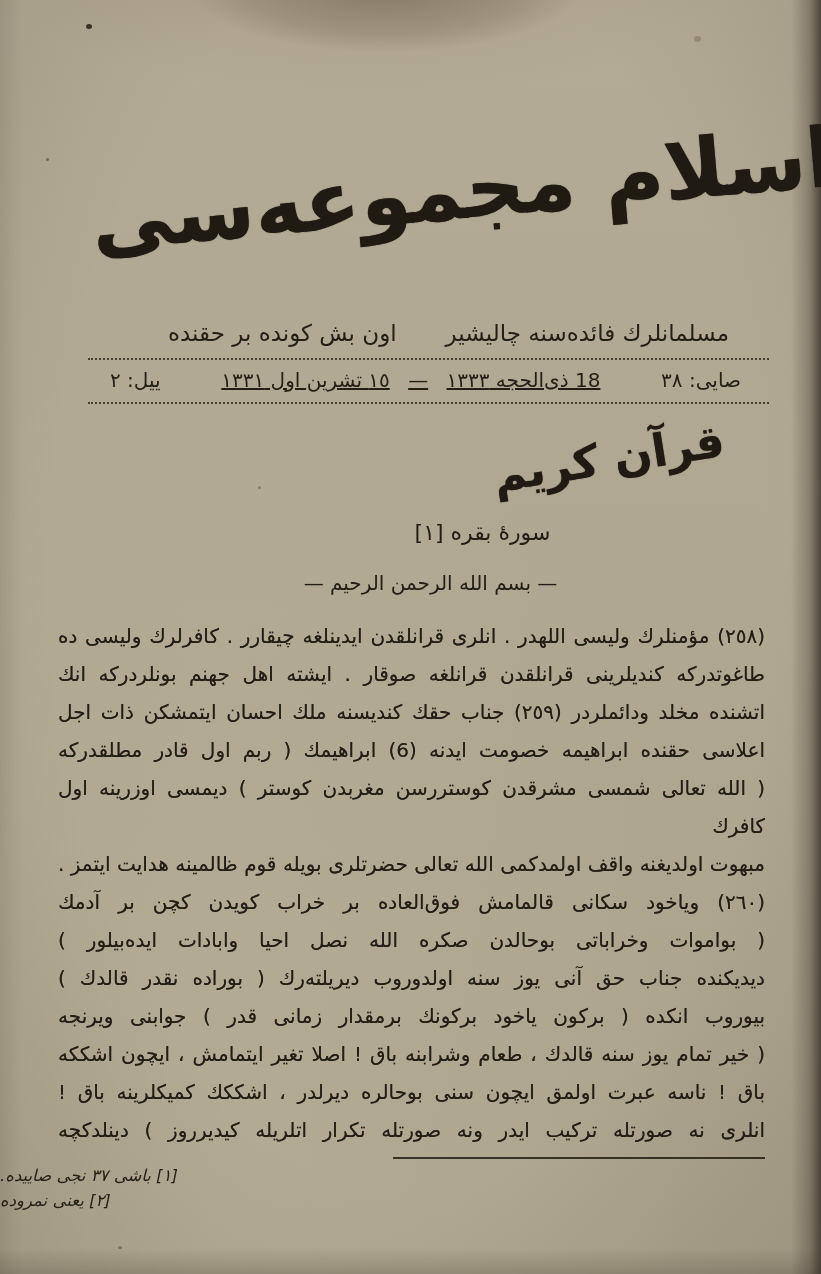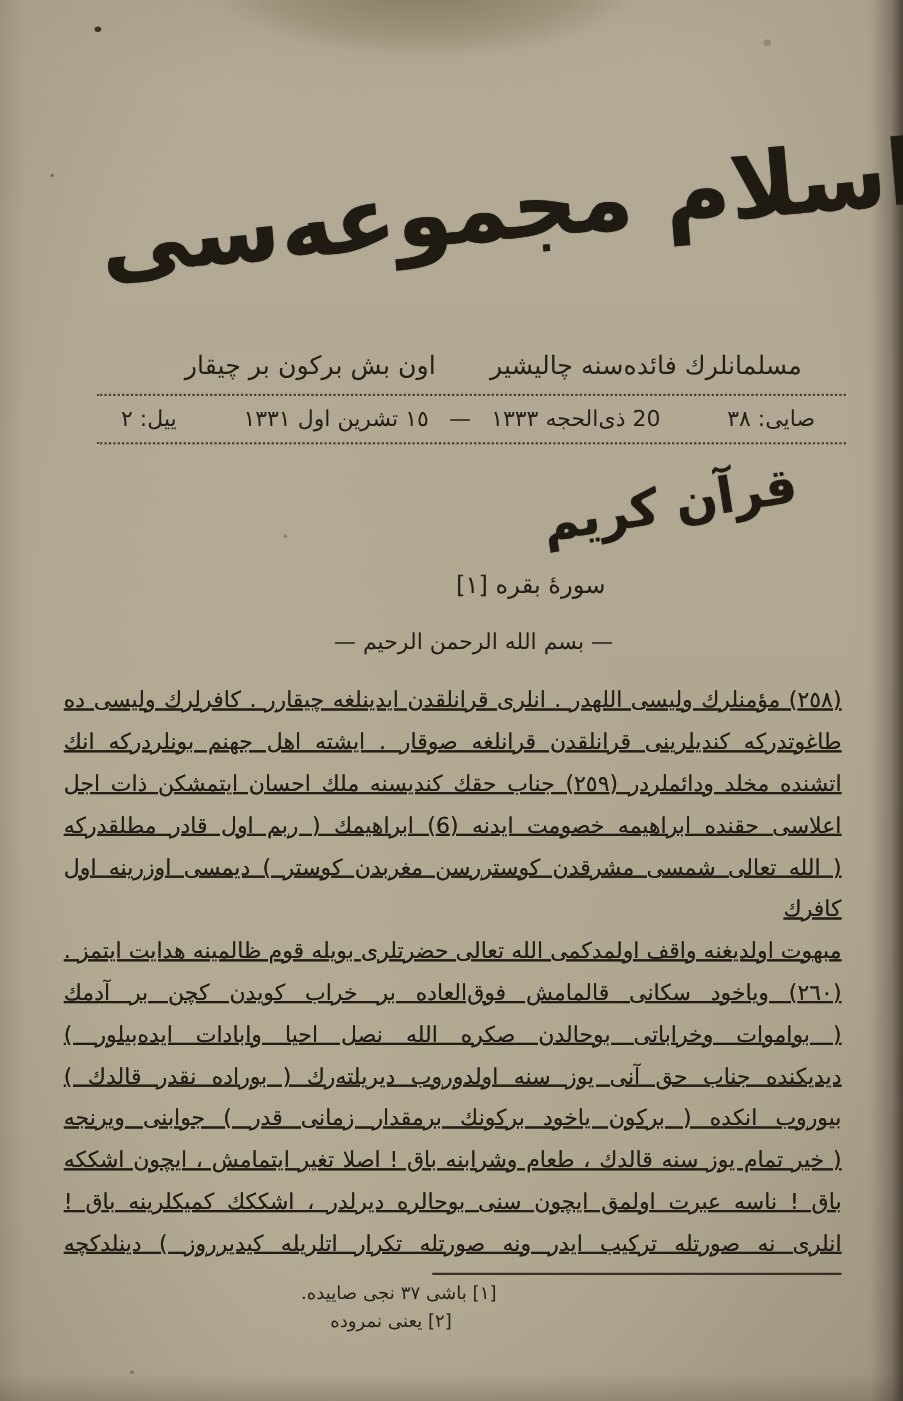--- a/index.html
+++ b/index.html
@@ -49,21 +49,21 @@
   }
   .issue-box{
     margin:12px 52px 0 88px;
     border-top:2px dotted rgba(42,35,24,0.8);
     border-bottom:2px dotted rgba(42,35,24,0.8);
     padding:8px 28px 10px 22px;
     display:flex;justify-content:space-between;align-items:baseline;
     font-size:20px;
     color:#241f16;
   }
-  .issue-box .dates span{padding:0 6px;}
+  .issue-box .dates span{padding:0 6px;text-decoration:underline;}
   .quran-heading{
     margin-top:28px;
     text-align:right;
     padding-left:0;
     padding-right:96px;
     font-size:45px;font-weight:bold;
     color:#1f1a12;
     height:84px;
     text-shadow:0 0 1px rgba(31,26,18,0.7);
   }
@@ -78,66 +78,65 @@
     margin-top:26px;
     text-align:center;
     position:relative;right:-20px;
     font-size:20px;
   }
   .body-text{
     margin:22px 56px 0 58px;
     font-size:20px;
     color:#221d15;
     text-shadow:0 0 0.6px rgba(34,29,21,0.65);
-    text-decoration:underline;
   }
   .body-text p{
     margin:0;
     line-height:38px;
     text-align:justify;
     text-align-last:justify;
     white-space:normal;
   }
   .fn-rule{
     margin:8px 56px 0 0;
     margin-left:auto;
     width:372px;
     border-top:2px solid rgba(34,29,20,0.85);
   }
   .footnotes{
     padding:4px 96px 0 0;
     font-size:16.5px;
     color:#241f16;
   }
-  .footnotes p{margin:0;line-height:25px;text-align:center;}
+  .footnotes p{margin:0;line-height:25px;text-align:left;font-style:italic;}
   .footnotes p + p{padding-right:14px;}
 </style>
 </head>
 <body>
 
 <div class="page">
 
   <div class="speck speck1"></div>
   <div class="speck speck2"></div>
   <div class="speck speck3"></div>
   <div class="speck speck4"></div>
   <div class="speck speck5"></div>
 
   <header>
     <h1 class="title">اسلام مجموعه‌سی</h1>
 
     <div class="taglines">
       <span>مسلمانلرك فائده‌سنه چالیشیر</span>
-      <span>اون بش بركون بر چیقار</span>
+      <span>اون بش كونده بر حقنده</span>
     </div>
 
     <div class="issue-box">
       <span>صایی: ٣٨</span>
       <span class="dates">
-        <span>20 ذی‌الحجه ١٣٣٣</span>
+        <span>18 ذی‌الحجه ١٣٣٣</span>
         <span>—</span>
         <span>١٥ تشرین اول ١٣٣١</span>
       </span>
       <span>ییل: ٢</span>
     </div>
   </header>
 
   <main>
     <div class="quran-heading">
       <span class="cal">قرآن كریم</span>

